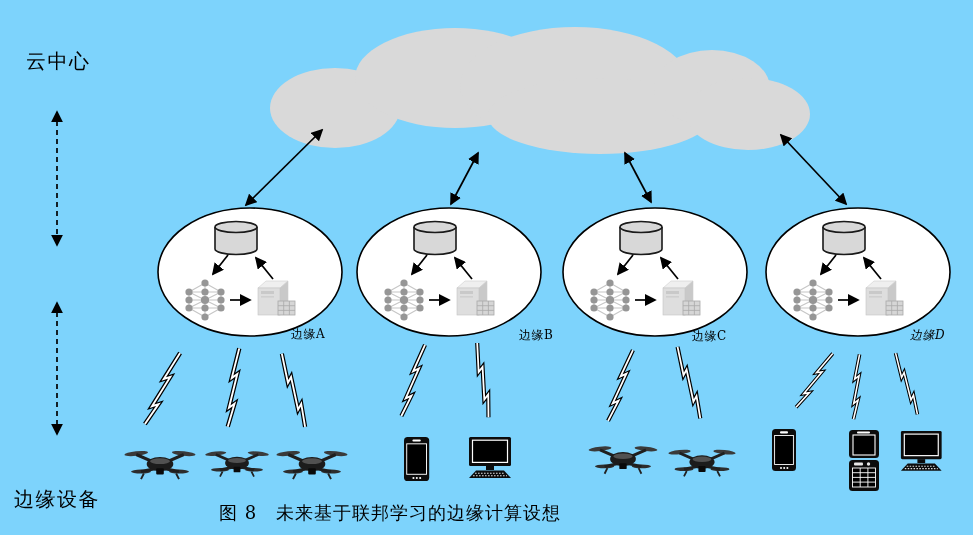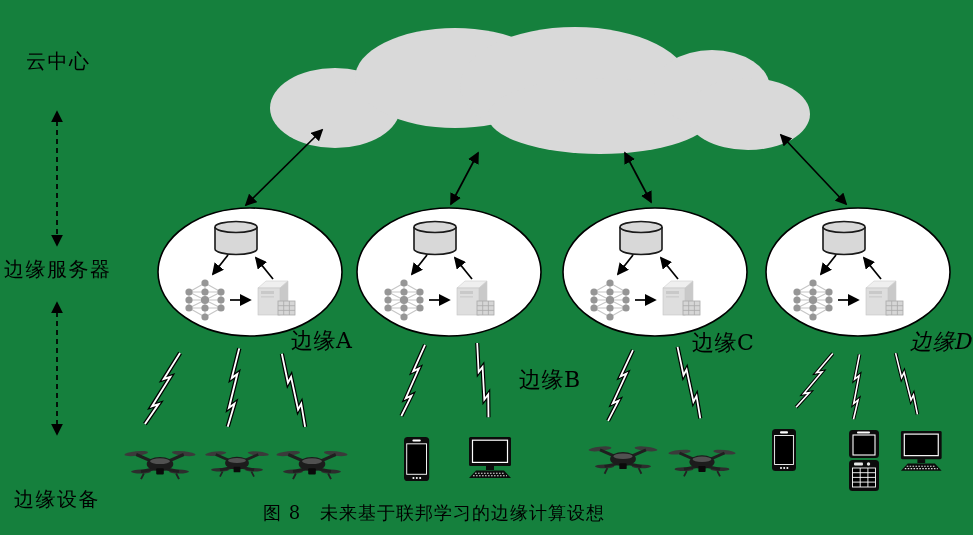--- a/index.html
+++ b/index.html
@@ -1,22 +1,22 @@
 <!DOCTYPE html>
 <html><head>
 <meta charset="utf-8">
 <style>
   html,body{margin:0;padding:0;background:#fff;}
-  #figure{position:relative;width:973px;height:535px;background:#15803d;overflow:hidden;
+  #figure{position:relative;width:973px;height:535px;background:#7dd3fc;overflow:hidden;
           font-family:"DejaVu Serif","Liberation Serif",serif;color:#000;}
   #diagram-svg{position:absolute;left:0;top:0;}
   .lbl{position:absolute;white-space:nowrap;line-height:1.15;}
   .layer-lbl{font-size:20px;letter-spacing:1.5px;}
-  .edge-lbl{font-size:22px;letter-spacing:.5px;text-align:right;}
-  .caption{position:absolute;left:0;top:501px;width:780px;text-align:center;font-size:18px;letter-spacing:1px;padding-left:44px;}
+  .edge-lbl{font-size:12px;letter-spacing:.5px;text-align:right;}
+  .caption{position:absolute;left:0;top:501px;width:780px;text-align:center;font-size:18px;letter-spacing:1px;}
 </style>
 </head>
 <body>
 
 <div id="figure">
 
 <svg id="diagram-svg" width="973" height="535" viewBox="0 0 973 535">
   <defs>
     <marker id="ah" viewBox="0 0 10 10" refX="8.5" refY="5" markerWidth="7" markerHeight="7" orient="auto-start-reverse">
       <path d="M0,0 L10,5 L0,10 Z" fill="#000"></path>
@@ -153,22 +153,21 @@
 
   <use href="#g-drone" transform="translate(623,459) scale(-0.92,0.92)"></use>
   <use href="#g-drone" transform="translate(702,462) scale(0.9)"></use>
 
   <use href="#g-phone" transform="translate(772,429)"></use>
   <use href="#g-fphone" transform="translate(849,430)"></use>
   <use href="#g-desktop" transform="translate(898,431) scale(0.97)"></use>
 </svg>
 
   <div class="lbl layer-lbl" style="left:26px;top:50px;">云中心</div>
-  <div class="lbl layer-lbl" style="left:4px;top:258px;">边缘服务器</div>
   <div class="lbl layer-lbl" style="left:14px;top:444px;margin-top:44px;">边缘设备</div>
 
   <div class="lbl edge-lbl" style="left:291px;top:328px;">边缘A</div>
-  <div class="lbl edge-lbl" style="left:519px;top:329px;margin-top:38px;">边缘B</div>
+  <div class="lbl edge-lbl" style="left:519px;top:329px;">边缘B</div>
   <div class="lbl edge-lbl" style="left:692px;top:330px;">边缘C</div>
   <div class="lbl edge-lbl" style="left:910px;top:329px;font-style:italic;">边缘D</div>
 
   <div class="caption">图 8　未来基于联邦学习的边缘计算设想</div>
 </div>
 
 </body></html>

